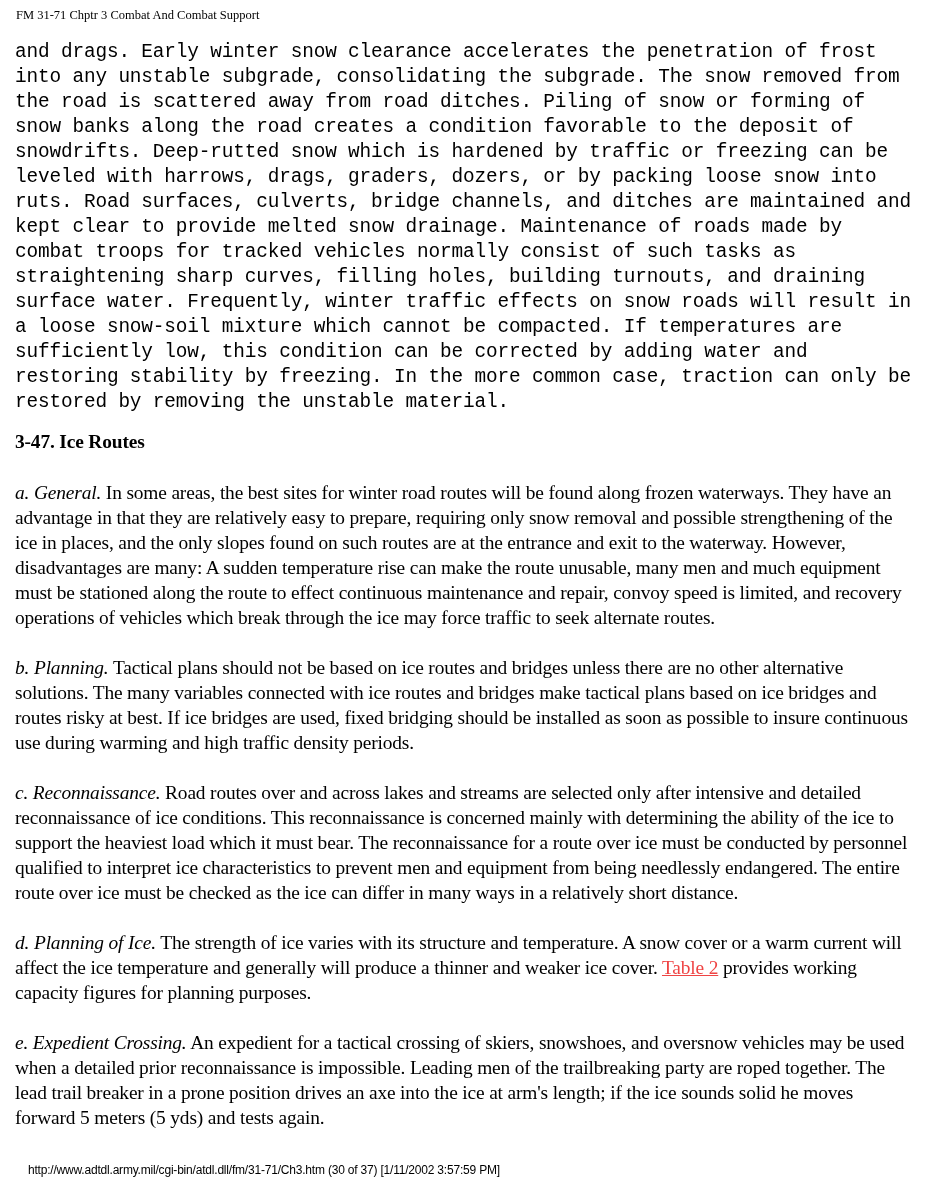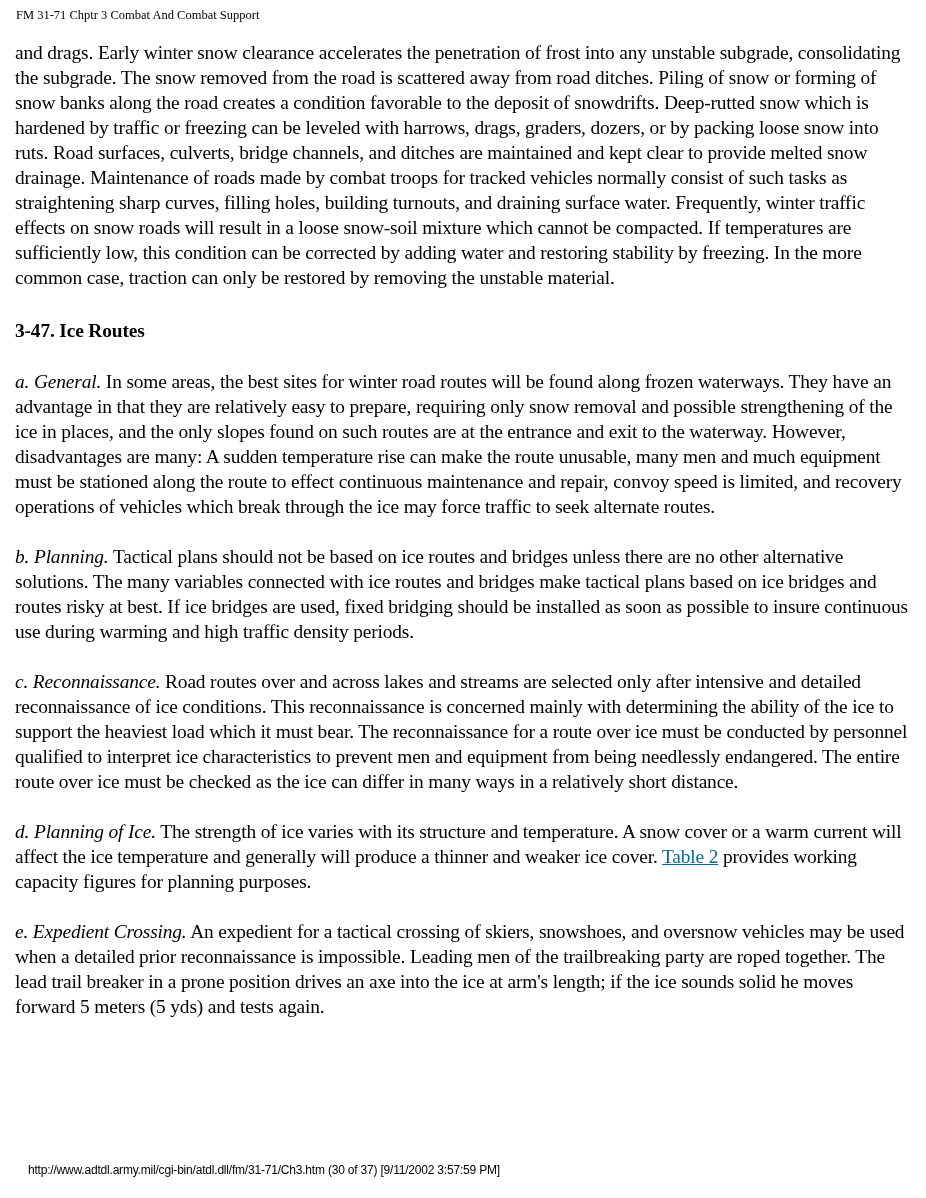--- a/index.html
+++ b/index.html
@@ -39,24 +39,24 @@
     .content h3 {
       margin: 0 0 25px 0;
       font-size: 19.4px;
       line-height: 25px;
       font-weight: bold;
     }
     .content em {
       font-style: italic;
     }
     a.link {
-      color: #0369a1;
+      color: #ef4444;
       text-decoration: underline;
     }
-    #para-top { margin-bottom: 28px; }
+    #para-top { margin-bottom: 14px; font-family: Liberation Mono, monospace; }
     #section-heading { margin-bottom: 26px; }
     .page-footer {
       position: absolute;
       left: 28px;
       top: 1163px;
       font-family: "Liberation Sans", "DejaVu Sans", sans-serif;
       font-size: 12px;
       line-height: 14px;
       white-space: nowrap;
       letter-spacing: -0.2px;
@@ -76,13 +76,13 @@
 
   <p><em>b. Planning.</em><span> Tactical plans should not be based on ice routes and bridges unless there are no other alternative solutions. The many variables connected with ice routes and bridges make tactical plans based on ice bridges and routes risky at best. If ice bridges are used, fixed bridging should be installed as soon as possible to insure continuous use during warming and high traffic density periods.</span></p>
 
   <p><em>c. Reconnaissance.</em><span> Road routes over and across lakes and streams are selected only after intensive and detailed reconnaissance of ice conditions. This reconnaissance is concerned mainly with determining the ability of the ice to support the heaviest load which it must bear. The reconnaissance for a route over ice must be conducted by personnel qualified to interpret ice characteristics to prevent men and equipment from being needlessly endangered. The entire route over ice must be checked as the ice can differ in many ways in a relatively short distance.</span></p>
 
   <p><em>d. Planning of Ice.</em><span> The strength of ice varies with its structure and temperature. A snow cover or a warm current will affect the ice temperature and generally will produce a thinner and weaker ice cover. </span><a class="link" href="#">Table 2</a><span> provides working capacity figures for planning purposes.</span></p>
 
   <p><em>e. Expedient Crossing.</em><span> An expedient for a tactical crossing of skiers, snowshoes, and oversnow vehicles may be used when a detailed prior reconnaissance is impossible. Leading men of the trailbreaking party are roped together. The lead trail breaker in a prone position drives an axe into the ice at arm's length; if the ice sounds solid he moves forward 5 meters (5 yds) and tests again.</span></p>
 </div>
 
-<div class="page-footer">http://www.adtdl.army.mil/cgi-bin/atdl.dll/fm/31-71/Ch3.htm (30 of 37) [9/11/2002 3:57:59 PM]</div>
+<div class="page-footer">http://www.adtdl.army.mil/cgi-bin/atdl.dll/fm/31-71/Ch3.htm (30 of 37) [1/11/2002 3:57:59 PM]</div>
 
 </body></html>

